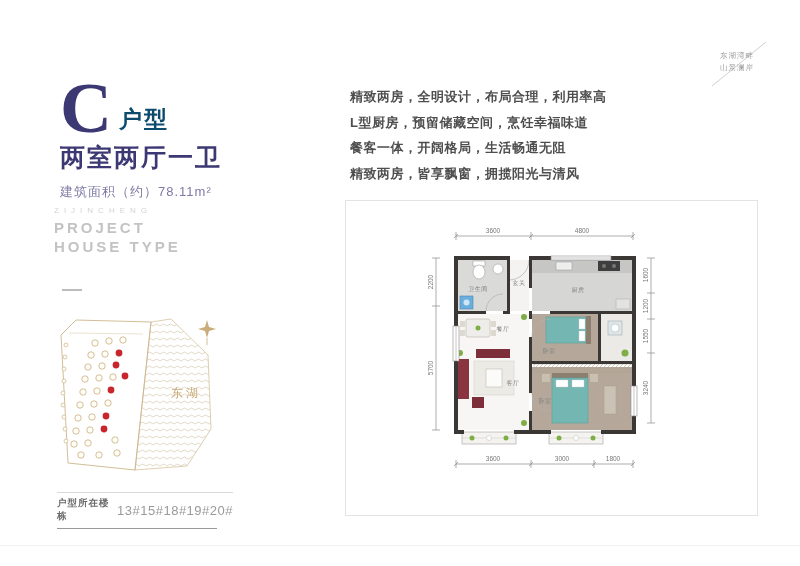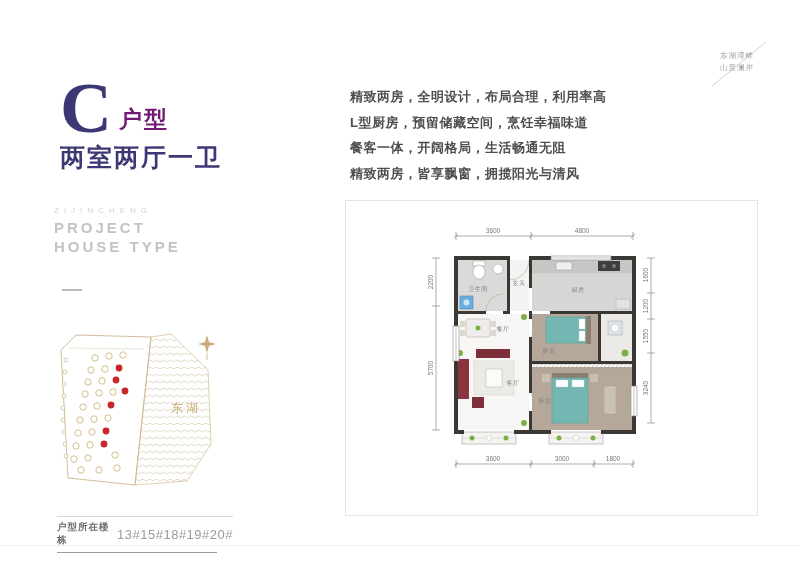--- a/index.html
+++ b/index.html
@@ -4,41 +4,41 @@
 <style>
   * { margin:0; padding:0; box-sizing:border-box; }
   body { background:#fff; font-family:"Liberation Sans", sans-serif; }
   .page { position:relative; width:800px; height:566px; background:#ffffff; overflow:hidden; }
   .page-edge { position:absolute; left:0; right:0; bottom:20px; height:1px; background:#f0f0f0; }
 
   
   .hero { position:absolute; left:60px; top:76px; }
   .type-line { display:flex; align-items:flex-end; }
   .type-letter { font-family:"Liberation Serif", serif; font-weight:bold; font-size:72px; line-height:0.9; color:#3c3874; }
-  .type-suffix { font-size:23px; font-weight:bold; color:#701a75; margin-left:7px; padding-bottom:6px; letter-spacing:2px; }
+  .type-suffix { font-size:23px; font-weight:bold; color:#0c4a6e; margin-left:7px; padding-bottom:6px; letter-spacing:2px; }
   .layout-title { margin-top:0; font-size:25px; font-weight:bold; color:#3c3874; letter-spacing:2px; }
   .area-text { margin-top:9px; font-size:13px; color:#7e7aa5; letter-spacing:1px; }
 
   .english-block { position:absolute; left:54px; top:206px; color:#c6c6c6; }
   .eng-small { font-size:8px; letter-spacing:5px; color:#d3d3d3; margin-bottom:4px; }
   .eng-big { font-size:15px; letter-spacing:3px; font-weight:600; color:#c3c3c3; line-height:1.25; }
   .dash { position:absolute; left:62px; top:289px; width:20px; height:2px; background:#bcbcbc; }
 
   
   .features { position:absolute; left:350px; top:84px; font-size:13px; color:#4e4e4e; letter-spacing:0.5px;font-weight:bold; }
   .features div { height:25.5px; line-height:25.5px; }
 
   
   .tagline { position:absolute; left:704px; top:38px; width:70px; height:52px; }
 
   
-  .sitemap { position:absolute; left:55px; top:330px; }
-
-  
-  .footer { position:absolute; left:57px; top:516px; width:176px; }
+  .sitemap { position:absolute; left:55px; top:315px; }
+
+  
+  .footer { position:absolute; left:57px; top:492px; width:176px; }
   .footer .topline { height:1px; background:#d8d8d8; }
   .footer .row { display:flex; align-items:center; padding:4px 0 5px 0; }
   .footer .lbl { font-size:9.5px; font-weight:bold; color:#6b6b6b; letter-spacing:1px; }
   .footer .val { font-size:13px; color:#9a9a9a; letter-spacing:0.5px; }
   .footer .botline { height:1px; background:#9a9a9a; width:160px; }
 
   
   .planbox { position:absolute; left:345px; top:200px; width:413px; height:316px; border:1px solid #e3e3e3; background:#fff; }
 
   svg text { font-family:"Liberation Sans", sans-serif; }
@@ -51,20 +51,21 @@
 <body>
 
 <div class="page">
 
   <div class="hero">
     <div class="type-line">
       <span class="type-letter">C</span>
       <span class="type-suffix">户型</span>
     </div>
     <div class="layout-title">两室两厅一卫</div>
+    <div class="area-text">建筑面积（约）78.11m²</div>
   </div>
 
   <div class="english-block">
     <div class="eng-small">ZIJINCHENG</div>
     <div class="eng-big">PROJECT</div>
     <div class="eng-big">HOUSE TYPE</div>
   </div>
   <div class="dash"></div>
 
   <div class="features">

